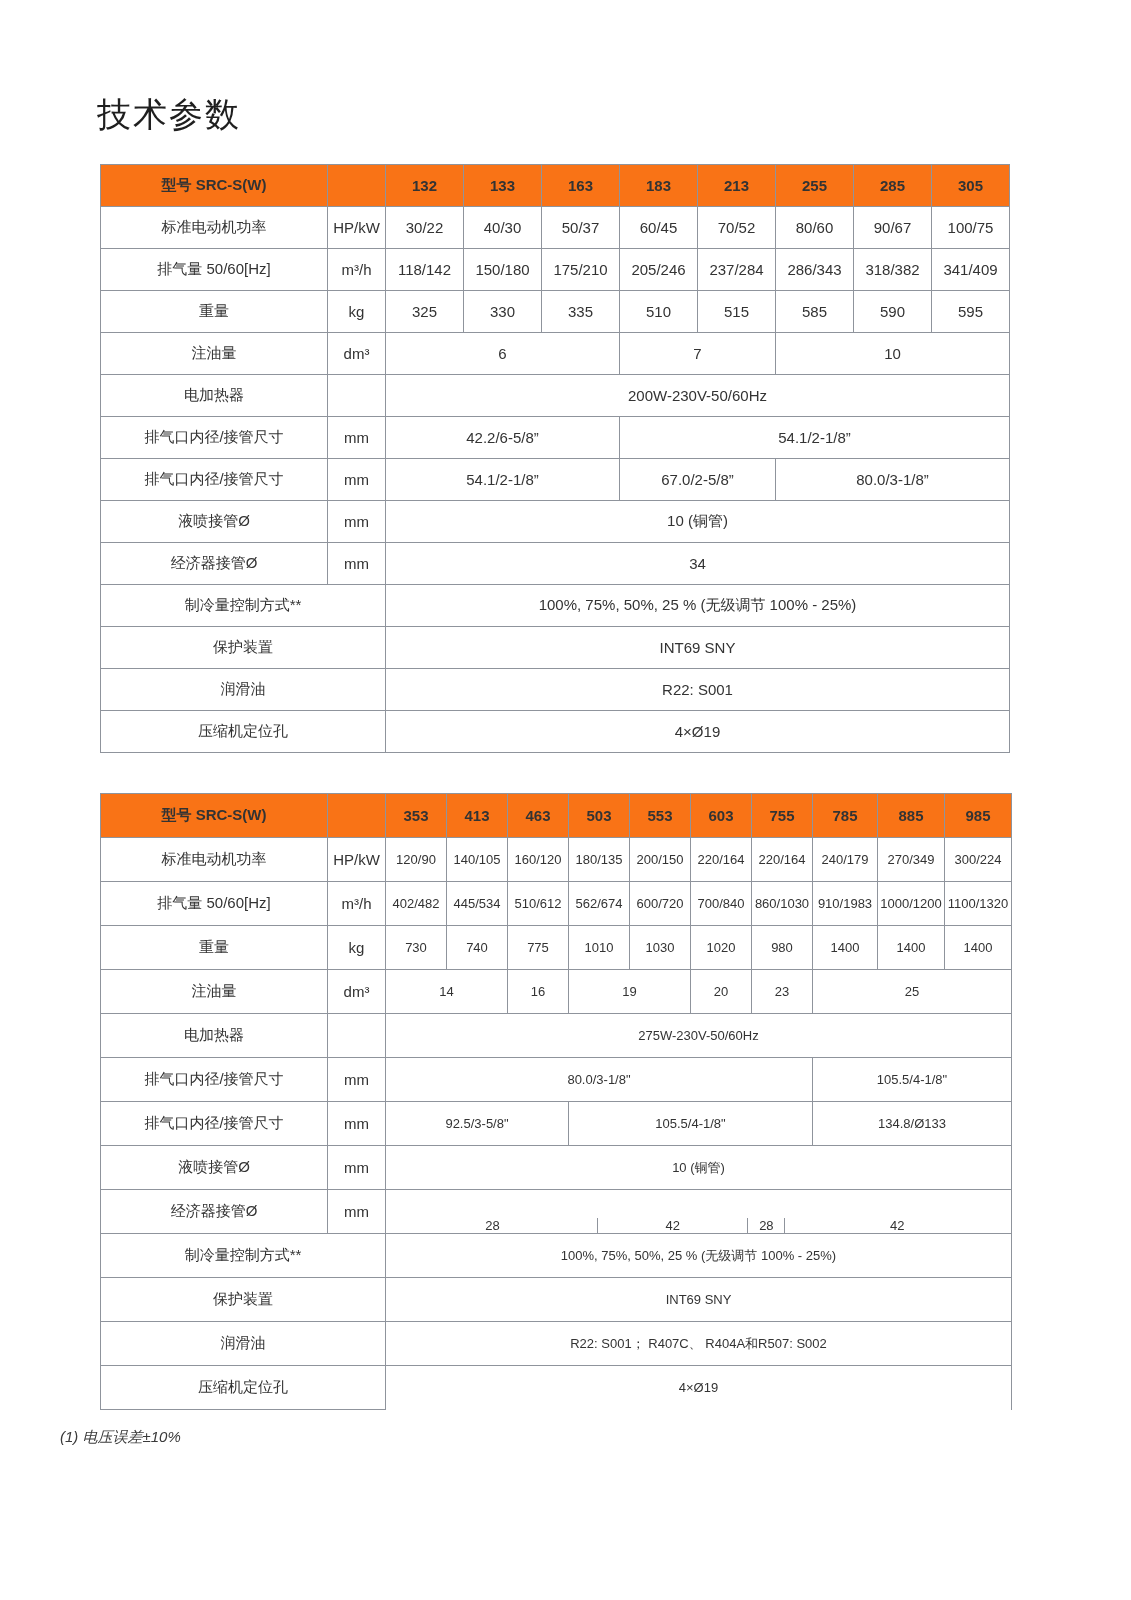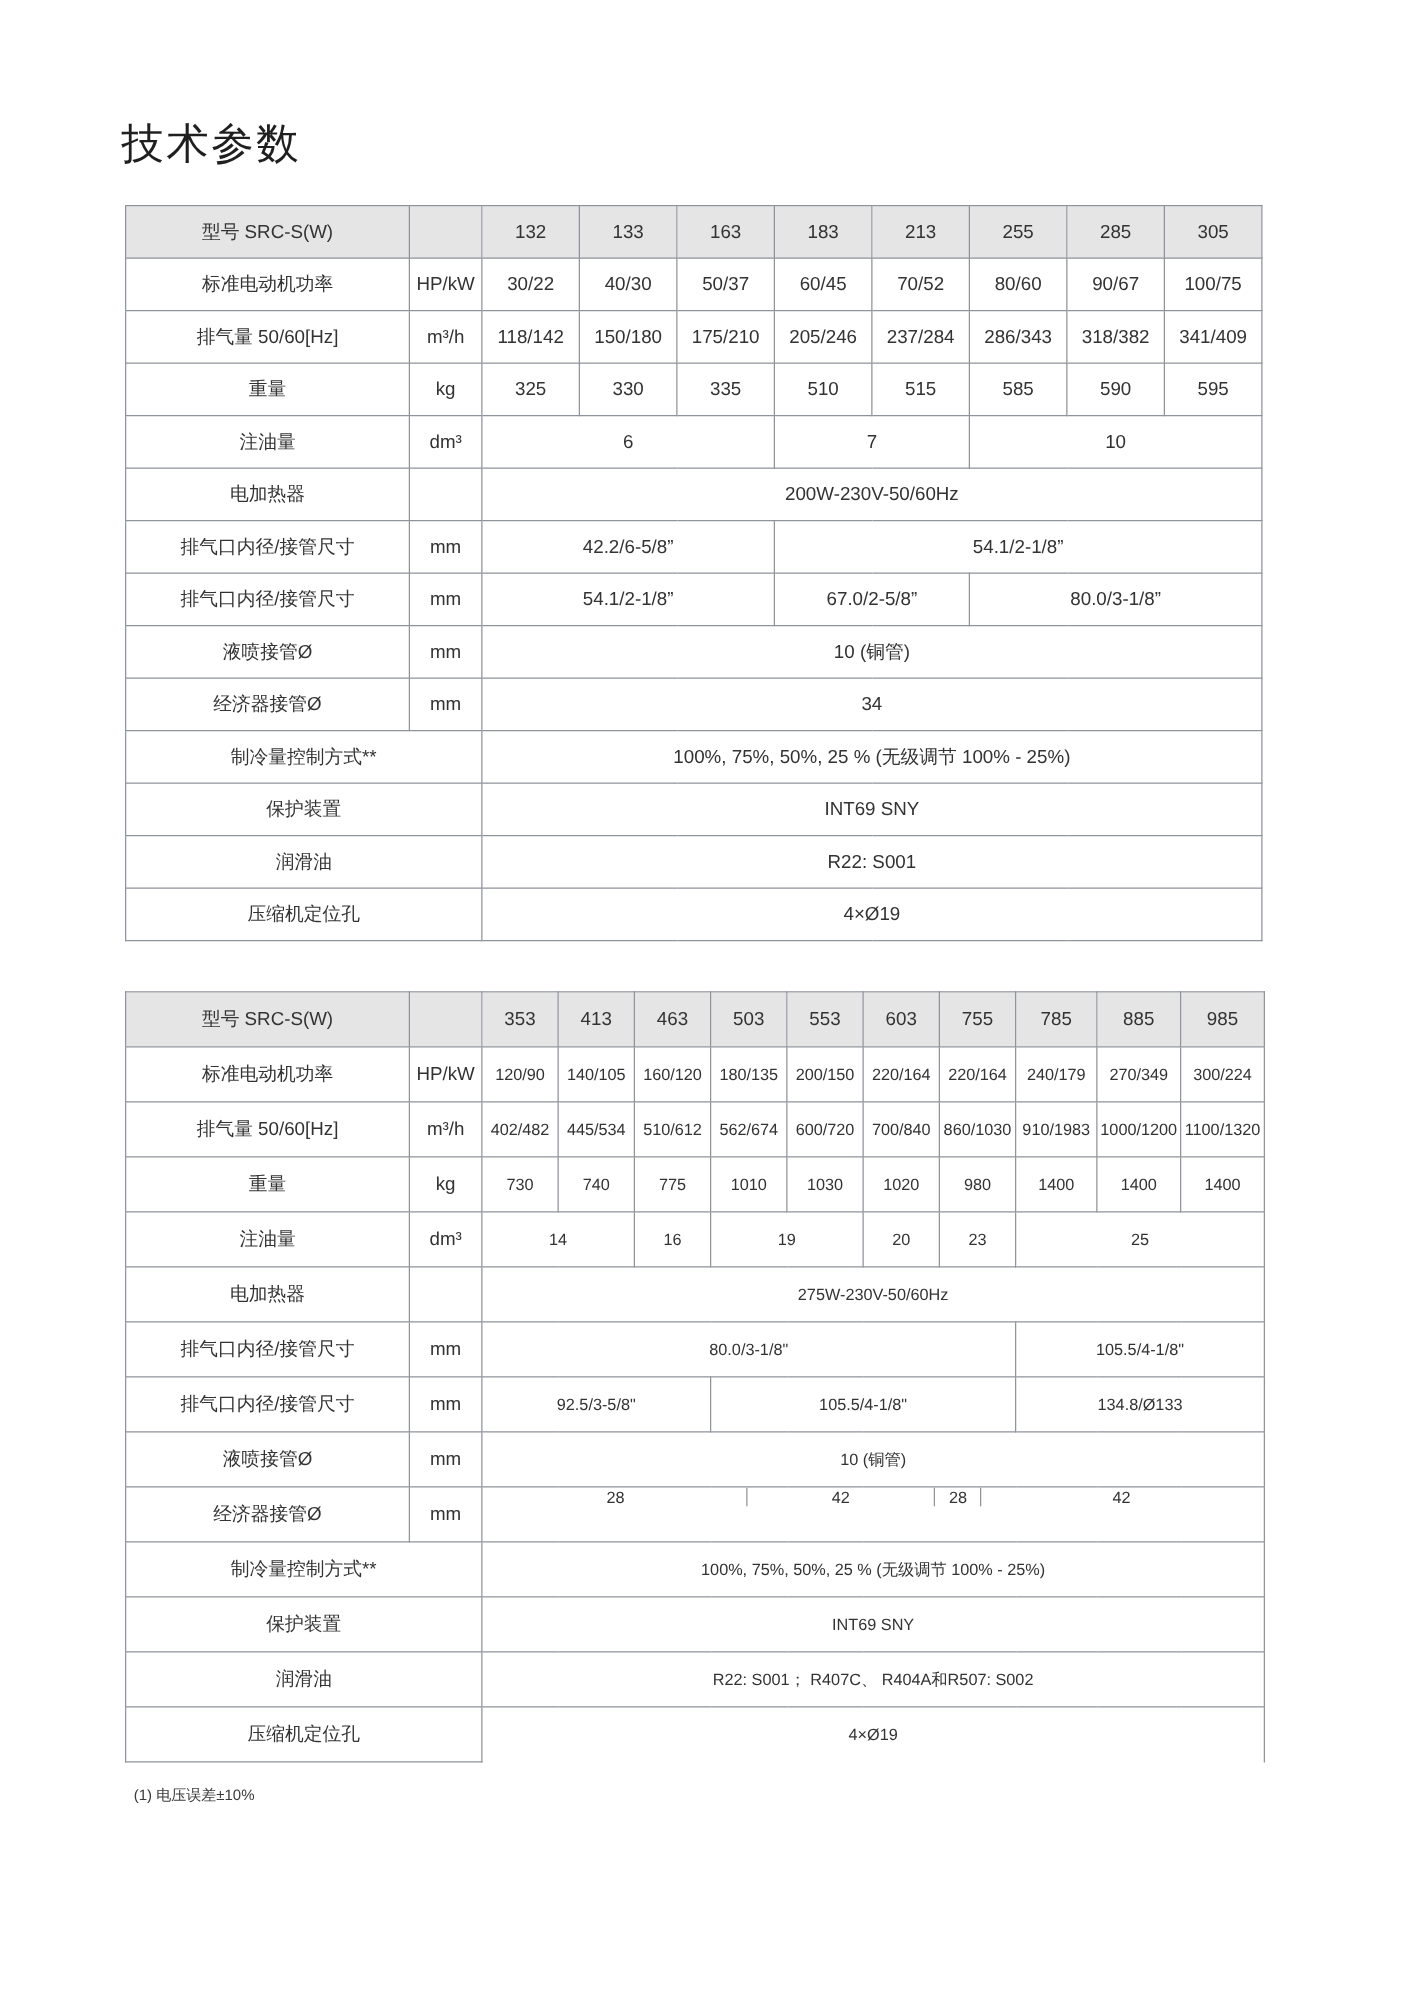--- a/index.html
+++ b/index.html
@@ -19,34 +19,34 @@
   #table1{margin-top:26px;}
   #table2{margin-top:40px;}
   table.spec-table td{
     border:1px solid #8f949c;
     text-align:center;vertical-align:middle;
     padding:0 2px;white-space:nowrap;
     font-size:15px;color:#333333;overflow:hidden;
   }
   #table1 td{height:41px;}
   #table2 td{height:43px;}
-  tr.header-row td{background:#e5e5e5;}
+  tr.header-row td{background:#f97316;font-weight:bold;}
   td.row-unit{font-size:14px;}
   #table2 td.value-cell{font-size:13px;}
   #table2 tbody tr:last-child td.value-cell{border-bottom:none;}
   td.split-holder{padding:0;}
-  .split-row{display:flex;width:100%;height:43px;align-items:flex-start;}
+  .split-row{display:flex;width:100%;height:43px;align-items:flex-end;}
   .split-cell{
     display:flex;align-items:center;justify-content:center;
     border-right:1px solid #8f949c;font-size:13px;
   }
   .split-cell:last-child{border-right:none;}
   .footnote{
-    margin:18px 0 0 107px;
-    font-size:12px;color:#3a3a3a;
+    margin:18px 0 0 60px;
+    font-size:15px;color:#3a3a3a;font-style:italic;
   }
 </style>
 </head>
 <body>
 
 <div class="page-title">技术参数</div>
 
 <table class="spec-table" id="table1">
   <colgroup>
     <col style="width:227px">

